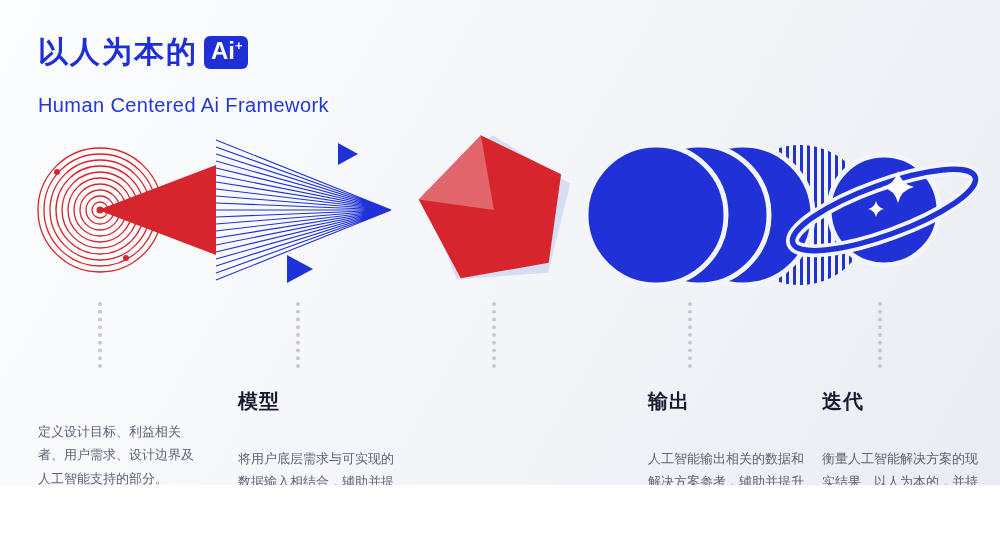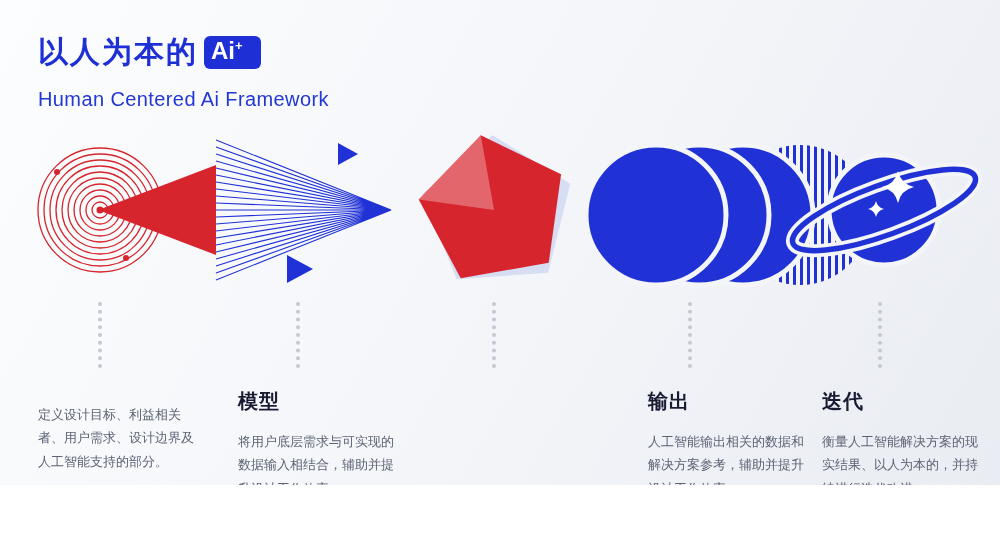--- a/index.html
+++ b/index.html
@@ -7,32 +7,32 @@
     position:relative;
     width:1000px;height:485px;
     background:linear-gradient(120deg,#fcfdfe 0%,#f3f5f9 55%,#e9ecf2 100%);
     overflow:hidden;
     font-family:"Liberation Sans","DejaVu Sans",sans-serif;
   }
   
   .header{position:absolute;left:38px;top:32px;}
   .title{display:flex;align-items:center;font-size:30px;font-weight:bold;color:#1e2fd5;letter-spacing:2px;}
   .badge{display:inline-block;background:#1e2fd5;color:#ffffff;border-radius:6px;
-         padding:1px 18px 4px 7px;font-size:24px;font-weight:bold;line-height:1.15;
+         padding:1px 5px 4px 7px;font-size:24px;font-weight:bold;line-height:1.15;
          margin:0 6px;letter-spacing:0;}
   .badge sup{font-size:13px;vertical-align:super;}
-  .subtitle{margin-top:15px;font-size:20px;color:#2336d6;letter-spacing:0.4px;font-weight:400;}
+  .subtitle{margin-top:21px;font-size:20px;color:#2336d6;letter-spacing:0.4px;font-weight:400;}
   
   .art{position:absolute;left:0;top:125px;width:1000px;height:180px;}
   
   .dots{position:absolute;top:302px;height:66px;width:0;border-left:4px dotted #c4c8d3;}
   
   .section{position:absolute;top:388px;width:162px;}
   .section h3{margin:0;font-size:20px;font-weight:bold;color:#191b33;letter-spacing:1px;}
-  .section p{margin:15px 0 0 0;font-size:13px;line-height:1.8;color:#5d6374;}
+  .section p{margin:32px 0 0 0;font-size:13px;line-height:1.8;color:#5d6374;}
 </style>
 </head>
 <body>
 
 <div class="canvas">
 
   <div class="header">
     <div class="title">
       <span>以人为本的</span>
       <span class="badge"><span>Ai</span><sup>+</sup></span>

